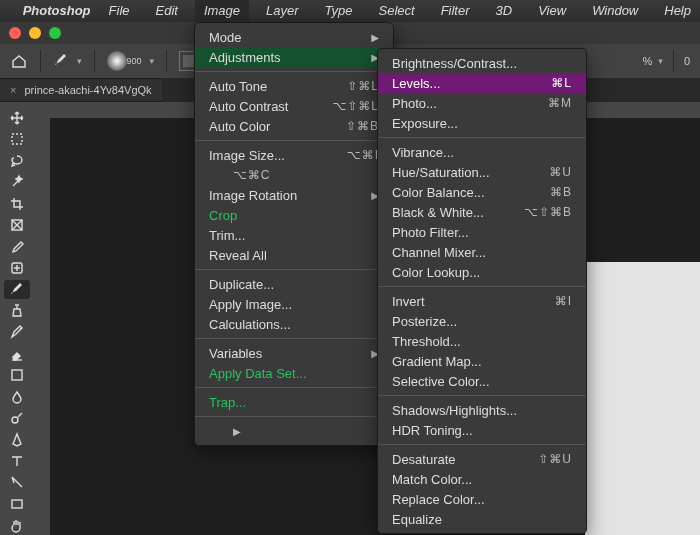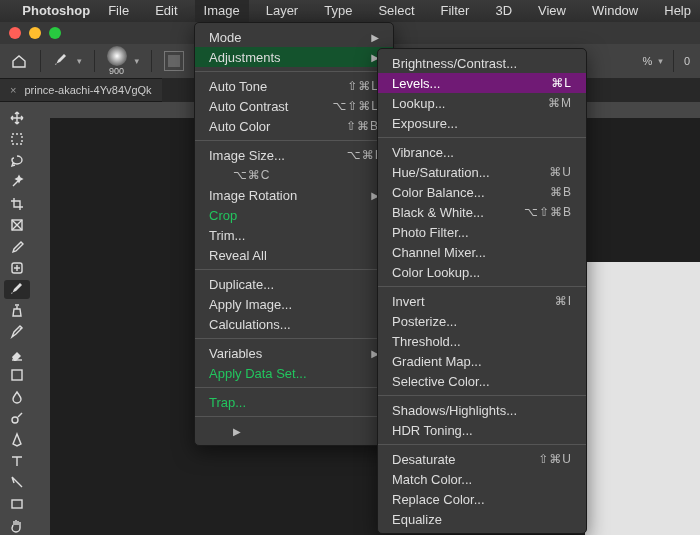--- a/index.html
+++ b/index.html
@@ -1,17 +1,17 @@
 <!DOCTYPE html>
 <html><head>
 <meta charset="utf-8">
 <style>
 * { margin:0; padding:0; box-sizing:border-box; font-family:-apple-system,"Helvetica Neue",Arial,sans-serif; }
 body { width:700px; height:535px; background:#2c2c2c; overflow:hidden; }
-.menubar { height:22px; background:linear-gradient(#3a3a3a,#2e2e2e); display:flex; align-items:center; color:#ddd; font-size:13px; }
+.menubar { height:22px; background:linear-gradient(#3a3a3a,#2e2e2e); display:flex; align-items:center; color:#ddd; font-size:13px;font-style:italic; }
 .menubar .apple { width:22px; text-align:center; }
 .menubar .item { padding:0 9px; height:22px; line-height:22px; cursor:default; }
 .menubar .item.active { background:#2a2a2a; }
 .traffic { height:22px; display:flex; align-items:center; padding-left:9px; gap:8px; background:#383838; width:100%; }
 .tl { width:12px; height:12px; border-radius:6px; }
 .close{background:#ff5f57}.min{background:#ffbd2e}.max{background:#28c940}
 .opts { height:34px; background:#424242; display:flex; align-items:center; color:#ccc; font-size:11px; padding:0 10px; gap:8px; }
 .opts .home{width:18px;height:18px;display:flex;align-items:center;justify-content:center}
 .opts .sep{width:1px;height:22px;background:#2a2a2a;margin:0 4px}
 .opts .brush-dot{width:20px;height:20px;border-radius:10px;background:radial-gradient(#fff,#666 70%,transparent)}
@@ -81,21 +81,21 @@
       <svg>
         <path d="M2 8l6-5 6 5v6H2z"></path>
       </svg>
     </div>
   <div class="sep"></div>
   <div><svg>
         <path d="M3 13l2-5 6-6 2 2-6 6-5 2z" fill="#ddd" stroke="none"></path>
       </svg></div>
   <span class="chev">▾</span>
   <div class="sep"></div>
-  <div style="display:flex;flex-direction:column;align-items:center">
+  <div style="display:flex;flex-direction:row;align-items:center">
     <div class="brush-dot"></div>
     <span class="num">900</span>
   </div>
   <span class="chev">▾</span>
   <div class="sep"></div>
   <div class="square-ico"></div>
   <div class="sep"></div>
   <span class="label">Mode</span>
   <div class="right">
     <span class="label">%</span>
@@ -300,21 +300,21 @@
   </div>
 <div class="menu m-adjust" id="menu-adjust">
     <div class="mi">
       <span class="lbl">Brightness/Contrast...</span>
     </div>
     <div class="mi highlight">
       <span class="lbl">Levels...</span>
       <span class="sc">⌘L</span>
     </div>
     <div class="mi">
-      <span class="lbl">Lookup...</span>
+      <span class="lbl">Photo...</span>
       <span class="sc">⌘M</span>
     </div>
     <div class="mi">
       <span class="lbl">Exposure...</span>
     </div>
     <div class="divider"></div>
     <div class="mi">
       <span class="lbl">Vibrance...</span>
     </div>
     <div class="mi">

